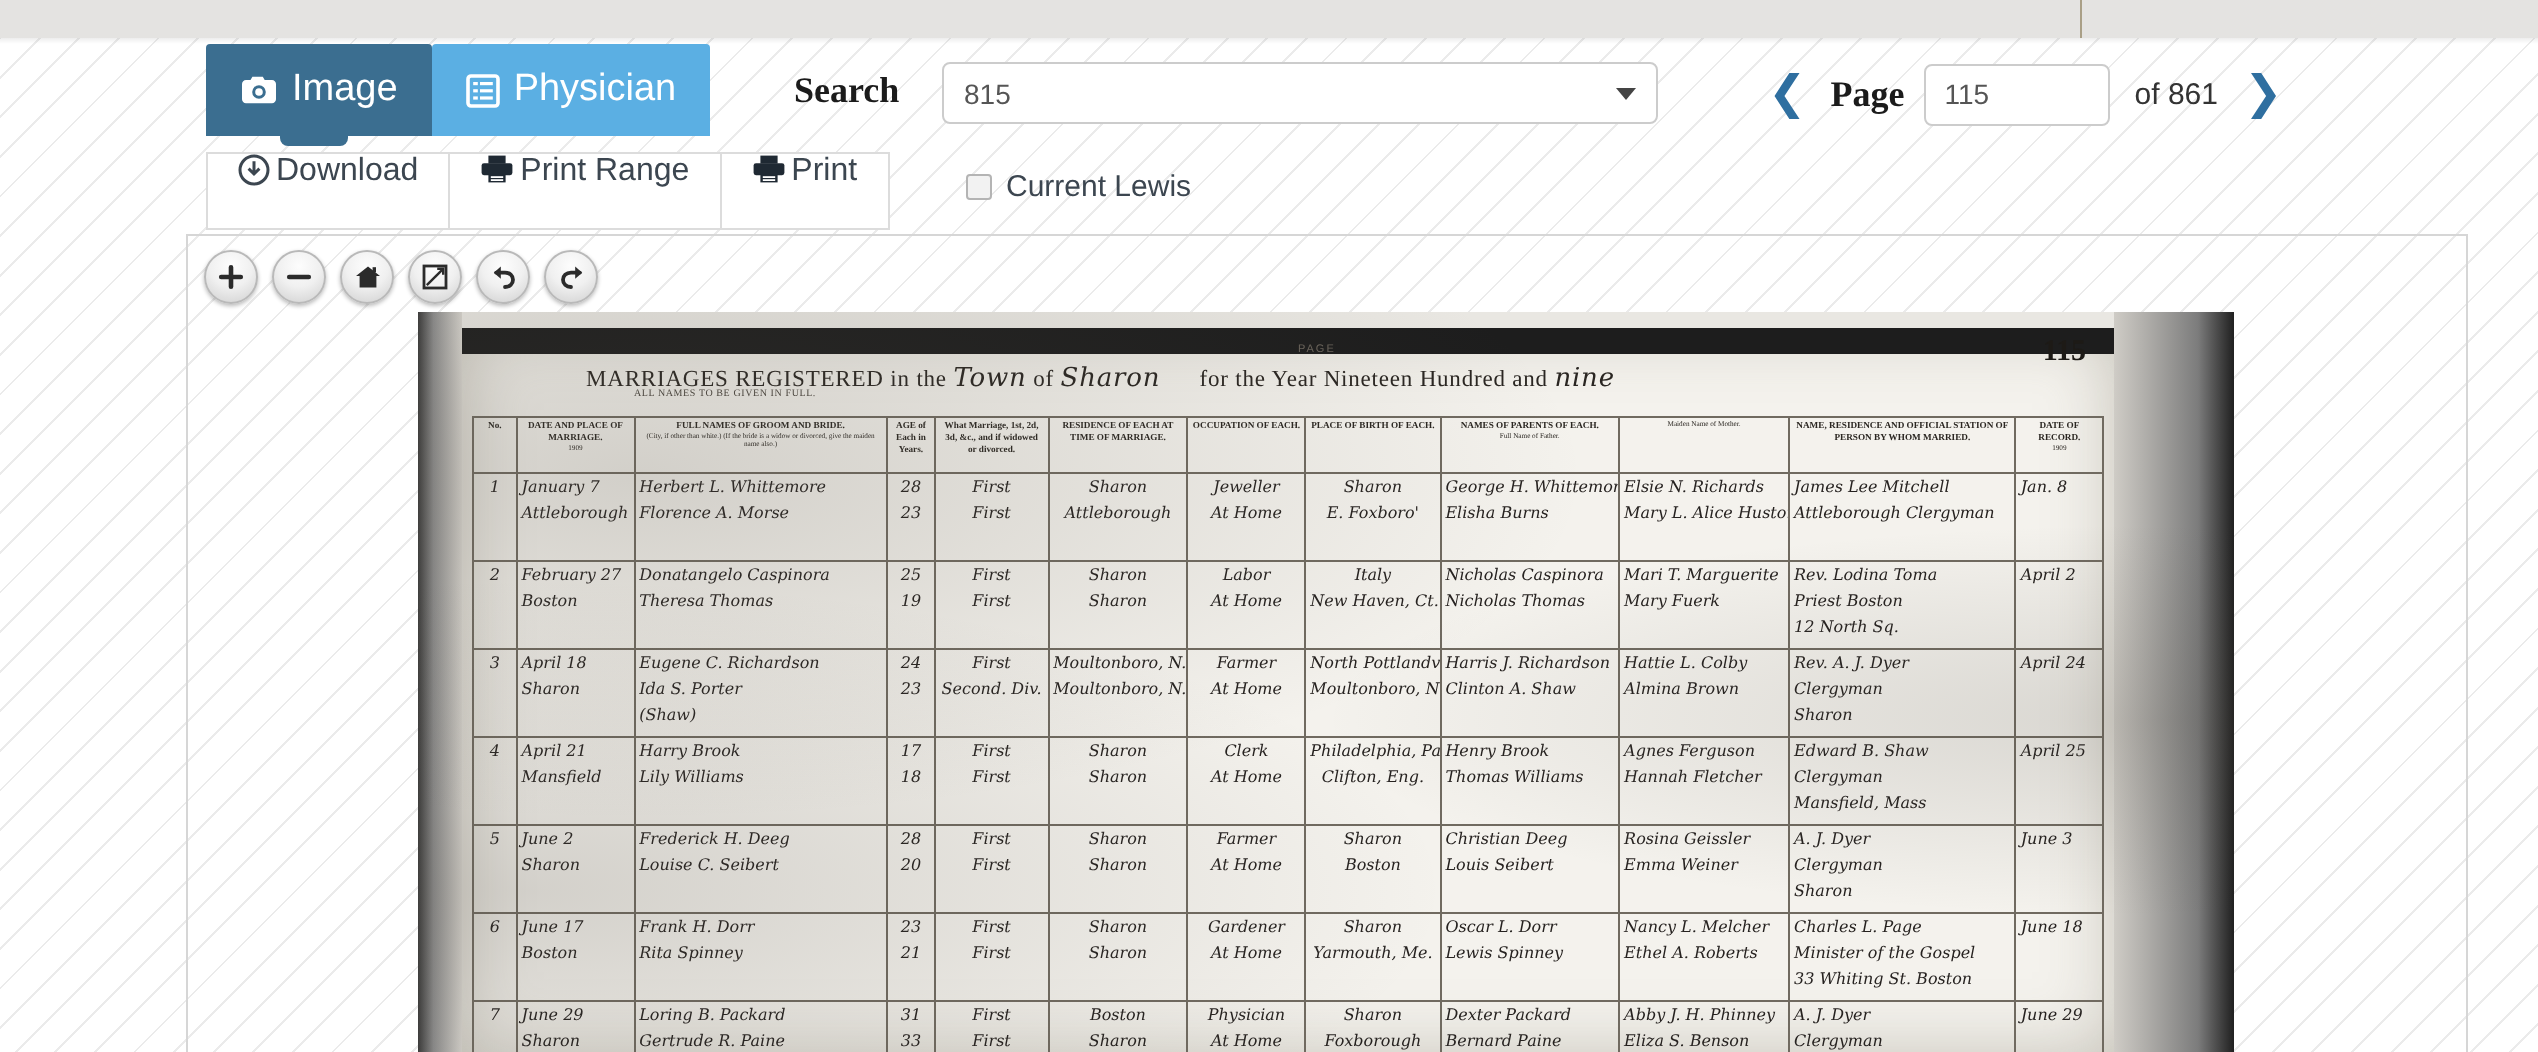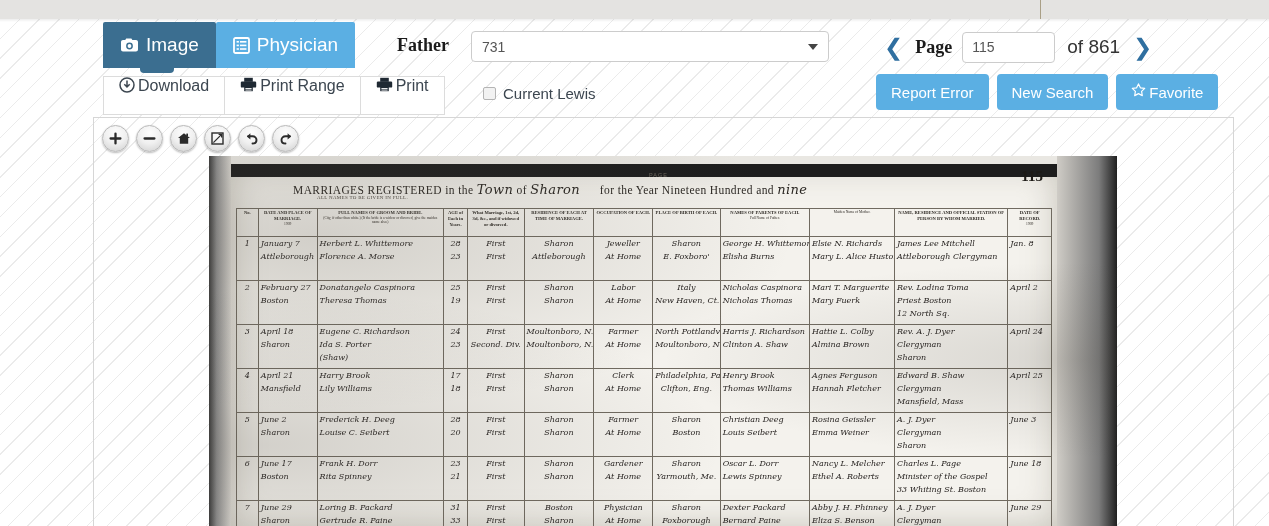--- a/index.html
+++ b/index.html
@@ -105,21 +105,21 @@
     margin: 0 10px 0 8px;
   }
   .page-input {
     width: 93px; height: 31px;
     border: 1px solid #cccccc; border-radius: 4px;
     background: #fff; font-size: 14px; color: #555;
     padding: 0 9px;
     font-family: "Liberation Sans", sans-serif;
   }
   .page-of {
-    font-size: 19px; color: #333; margin: 0 9px 0 12px; text-align: center;
+    font-size: 15px; color: #333; margin: 0 9px 0 12px; text-align: center;
   }
 
   
   .btnrow { position: absolute; left: 103px; top: 76px; display: flex; }
   .wbtn {
     height: 39px;
     display: flex; align-items: flex-start; gap: 3px;
     padding: 0 15px;
     background: #ffffff;
     border: 1px solid #dcdcdc;
@@ -304,23 +304,23 @@
             <rect x="7" y="7.6" width="6.4" height="1.6" fill="#fff"></rect>
             <rect x="3.6" y="11.2" width="2.3" height="1.6" fill="#fff"></rect>
             <rect x="7" y="11.2" width="6.4" height="1.6" fill="#fff"></rect>
           </svg>
       </span>
       <span>Physician</span>
     </div>
   </div>
   <div class="tab-nub"></div>
 
-  <div class="volume-label">Father</div>
+  <div class="volume-label">Search</div>
   <div class="volume-select">
-    <span>731</span>
+    <span>815</span>
     <span class="caret"></span>
   </div>
 
   <div class="pagenav">
     <span class="chev">❮</span>
     <span class="page-label">Page</span>
     <input class="page-input" value="115" style="">
     <span class="page-of">of 861</span>
     <span class="chev">❯</span>
   </div>
@@ -359,36 +359,20 @@
       </span>
       <span>Print</span>
     </div>
   </div>
 
   <div class="curview">
     <span class="box"></span>
     <span>Current Lewis</span>
   </div>
 
-  <div class="bluebtns">
-    <div class="bluebtn">
-      <span>Report Error</span>
-    </div>
-    <div class="bluebtn">
-      <span>New Search</span>
-    </div>
-    <div class="bluebtn">
-      <span>
-        <svg width="15" height="15" viewBox="0 0 15 15">
-            <path d="M7.5 0.9l1.9 3.9 4.3.6-3.1 3 .7 4.2-3.8-2-3.8 2 .7-4.2-3.1-3 4.3-.6z" fill="none" stroke="#fff" stroke-width="1.2" stroke-linejoin="round"></path>
-          </svg>
-      </span>
-      <span>Favorite</span>
-    </div>
-  </div>
 
   <div class="viewer">
 
     <div class="toolbar">
       <div class="circbtn">
         <svg width="13" height="13" viewBox="0 0 13 13">
             <path d="M6.5 1.6v9.8M1.6 6.5h9.8" stroke="#2b2b2b" stroke-width="2.3" stroke-linecap="round"></path>
           </svg>
       </div>
       <div class="circbtn">

